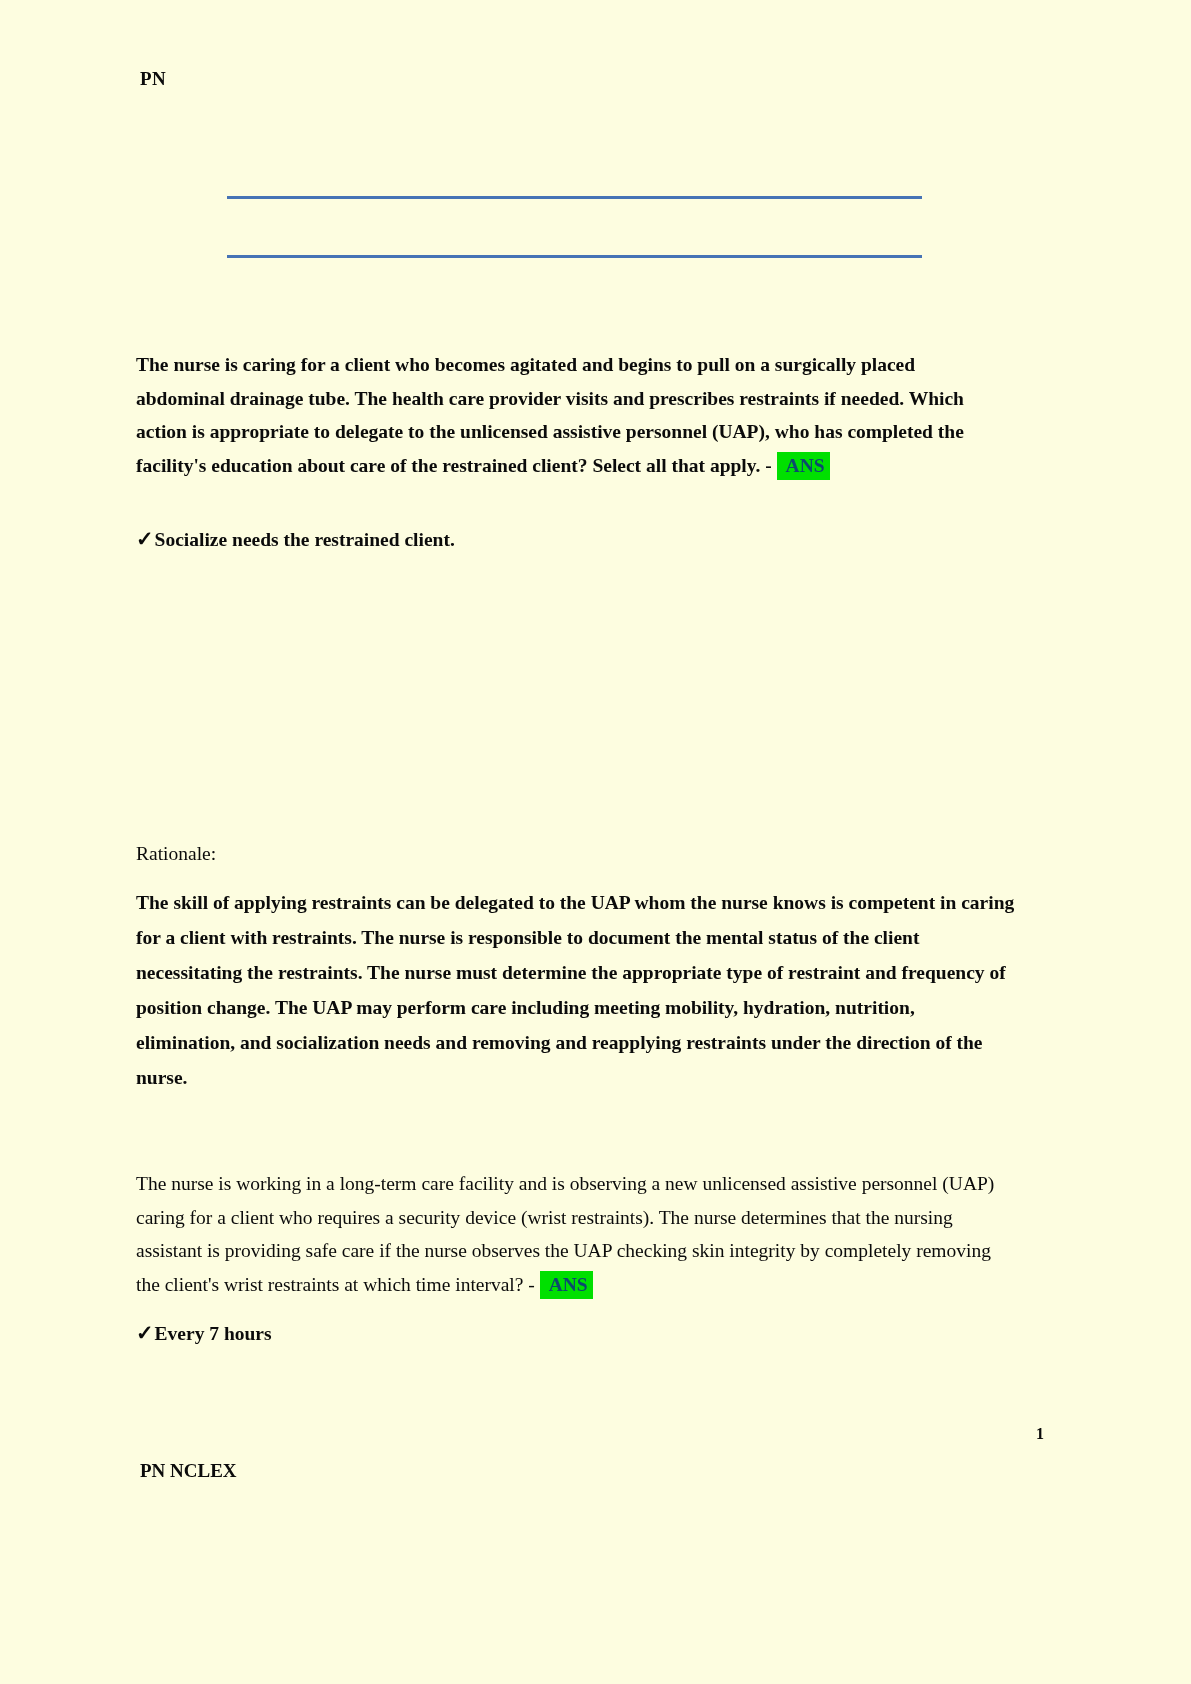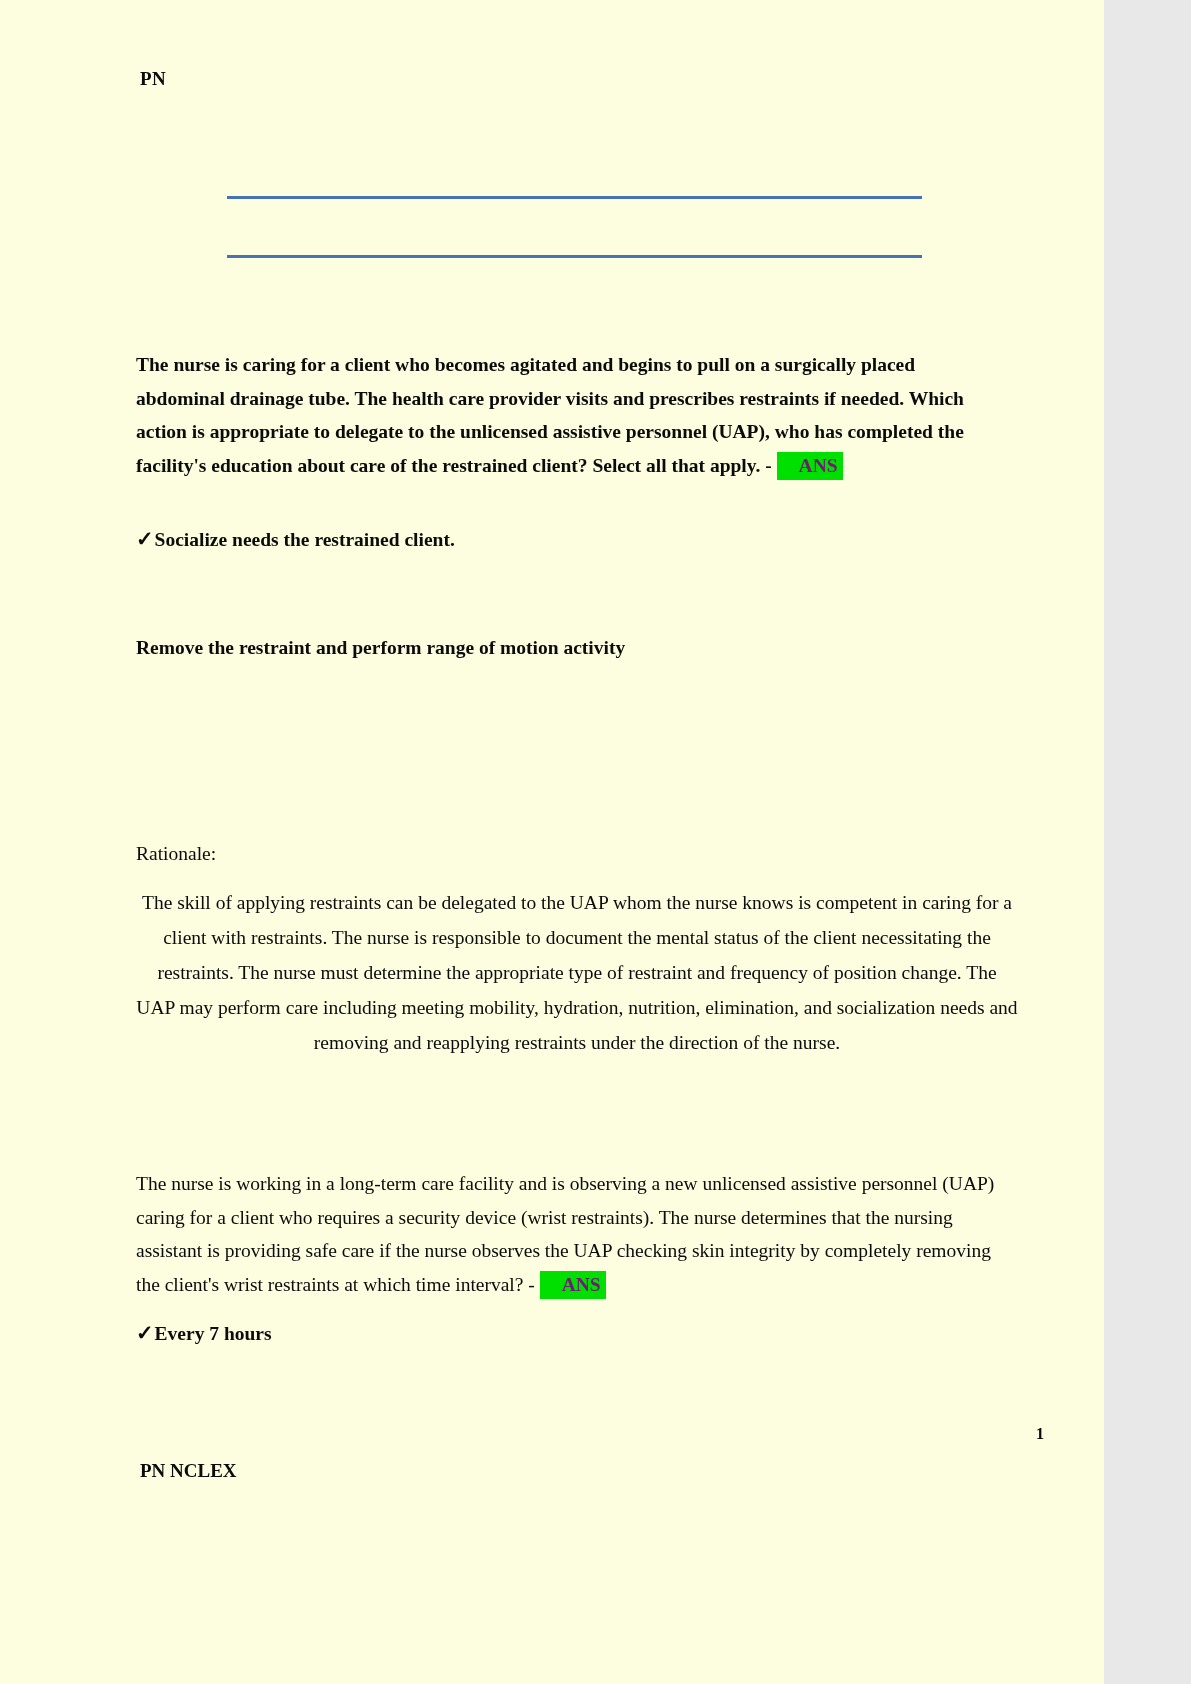--- a/index.html
+++ b/index.html
@@ -2,21 +2,21 @@
 <html><head>
 <meta charset="utf-8">
 <style>
   html, body { margin: 0; padding: 0; }
   body {
     background: #e8e8e8;
     font-family: "Liberation Serif", "DejaVu Serif", serif;
   }
   .page {
     position: relative;
-    width: 1104px;
+    width: 1191px;
     height: 1684px;
     background: #FDFDE0;
     color: #0b0b0b;
     overflow: hidden;
   }
   .abs { position: absolute; }
   .header-pn {
     left: 140px; top: 68px;
     font-size: 19px; font-weight: 600;
     letter-spacing: 0.5px;
@@ -31,23 +31,23 @@
     font-size: 19.5px;
     line-height: 33.5px;
     text-align: left;
   }
   .q1 {
     left: 136px; top: 348px; width: 834px;
     font-weight: 600;
   }
   .ans-highlight {
     background: #00E000;
-    color: #701a75;
+    color: #0c4a6e;
     font-weight: 700;
-    padding: 3px 5px 4px 22px;
+    padding: 3px 5px 4px 9px;
   }
   .opt {
     left: 136px;
     font-size: 19.5px;
     font-weight: 600;
     white-space: nowrap;
   }
   .opt-correct1 { top: 527px; font-weight: 700; }
   .opt2 { top: 637px; }
   .opt3 { top: 738px; }
@@ -55,23 +55,22 @@
     font-weight: 700;
     font-size: 21px;
     margin-right: 1px;
   }
   .rationale-label {
     left: 136px; top: 843px;
     font-size: 19.5px; font-weight: 400;
   }
   .rationale {
     left: 136px; top: 885px; width: 882px;
-    font-weight: 400;
+    font-weight: 700;
     line-height: 35px;
-    text-align: center;
   }
   .q2 {
     left: 136px; top: 1167px; width: 872px;
     font-weight: 400;
   }
   .opt-correct2 { top: 1321px; font-weight: 700; }
   .page-number {
     left: 1036px; top: 1425px;
     font-size: 16px; font-weight: 700;
   }
@@ -91,21 +90,20 @@
   <div class="abs title-underline tl2"></div>
 
   <div class="abs para q1">
     <span>The nurse is caring for a client who becomes agitated and begins to pull on a surgically placed abdominal drainage tube. The health care provider visits and prescribes restraints if needed. Which action is appropriate to delegate to the unlicensed assistive personnel (UAP), who has completed the facility's education about care of the restrained client? Select all that apply. - </span><span class="ans-highlight">ANS</span>
   </div>
 
   <div class="abs opt opt-correct1">
     <span class="check-icon-glyph">✓</span><span>Socialize needs the restrained client.</span>
   </div>
 
-  <div class="abs opt opt2">Remove the restraint and perform range of motion activity</div>
 
 
   <div class="abs rationale-label">Rationale:</div>
 
   <div class="abs para rationale">The skill of applying restraints can be delegated to the UAP whom the nurse knows is competent in caring for a client with restraints. The nurse is responsible to document the mental status of the client necessitating the restraints. The nurse must determine the appropriate type of restraint and frequency of position change. The UAP may perform care including meeting mobility, hydration, nutrition, elimination, and socialization needs and removing and reapplying restraints under the direction of the nurse.</div>
 
   <div class="abs para q2">
     <span>The nurse is working in a long-term care facility and is observing a new unlicensed assistive personnel (UAP) caring for a client who requires a security device (wrist restraints). The nurse determines that the nursing assistant is providing safe care if the nurse observes the UAP checking skin integrity by completely removing the client's wrist restraints at which time interval? - </span><span class="ans-highlight">ANS</span>
   </div>
 

